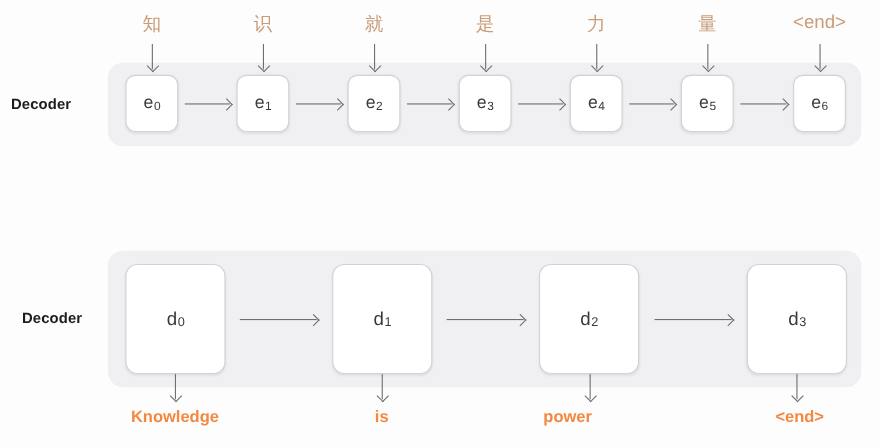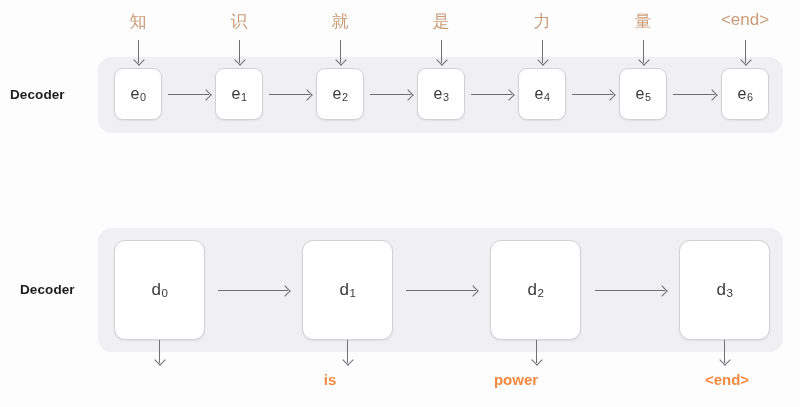--- a/index.html
+++ b/index.html
@@ -205,17 +205,18 @@
 
   <div class="h-arrow" style="left:218px; top:290px; width:70px;"></div>
   <div class="h-arrow" style="left:406px; top:290px; width:70px;"></div>
   <div class="h-arrow" style="left:595px; top:290px; width:70px;"></div>
 
   <div class="v-arrow" style="left:159px; top:340px; height:23px;"></div>
   <div class="v-arrow" style="left:347px; top:340px; height:23px;"></div>
   <div class="v-arrow" style="left:536px; top:340px; height:23px;"></div>
   <div class="v-arrow" style="left:724px; top:340px; height:23px;"></div>
 
-  <div class="token output" style="left:330px;">is</div>
+  <div class="token output" style="left:159px;">Knowledge</div>
+  <div class="token output" style="left:347px;">is</div>
   <div class="token output" style="left:516px;">power</div>
   <div class="token output" style="left:727px;">&lt;end&gt;</div>
 
 </div>
 
 </body></html>

